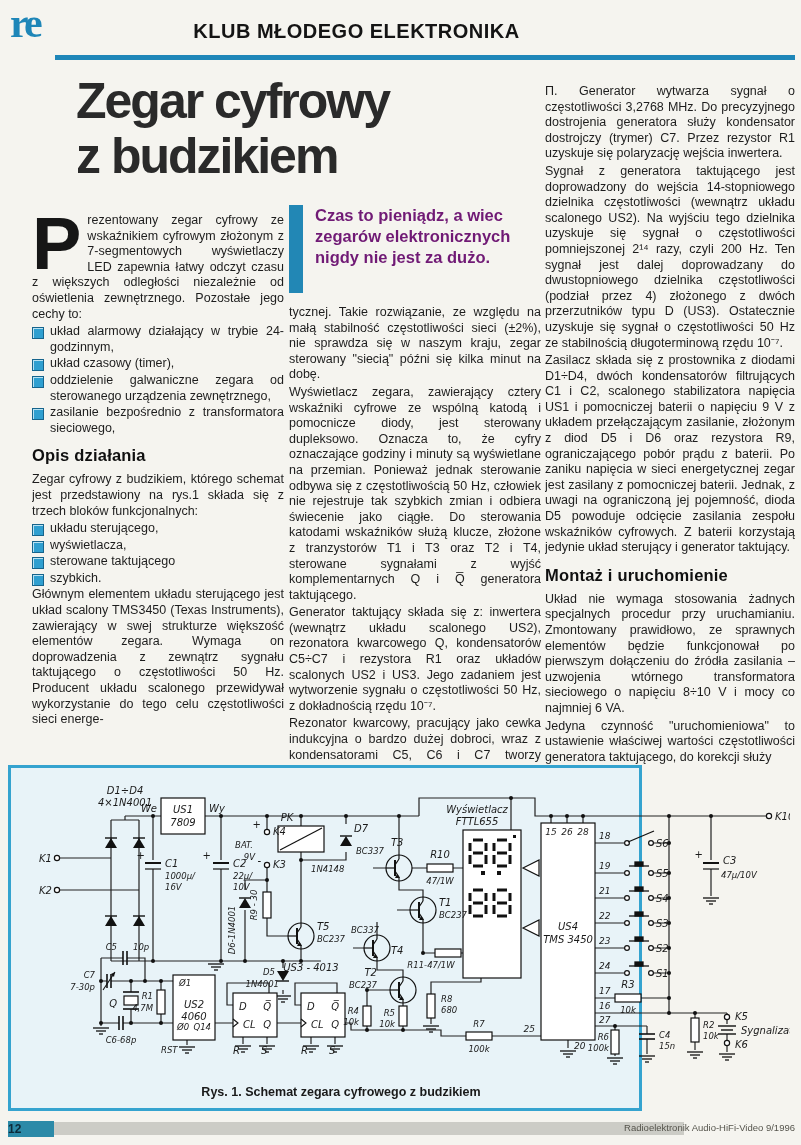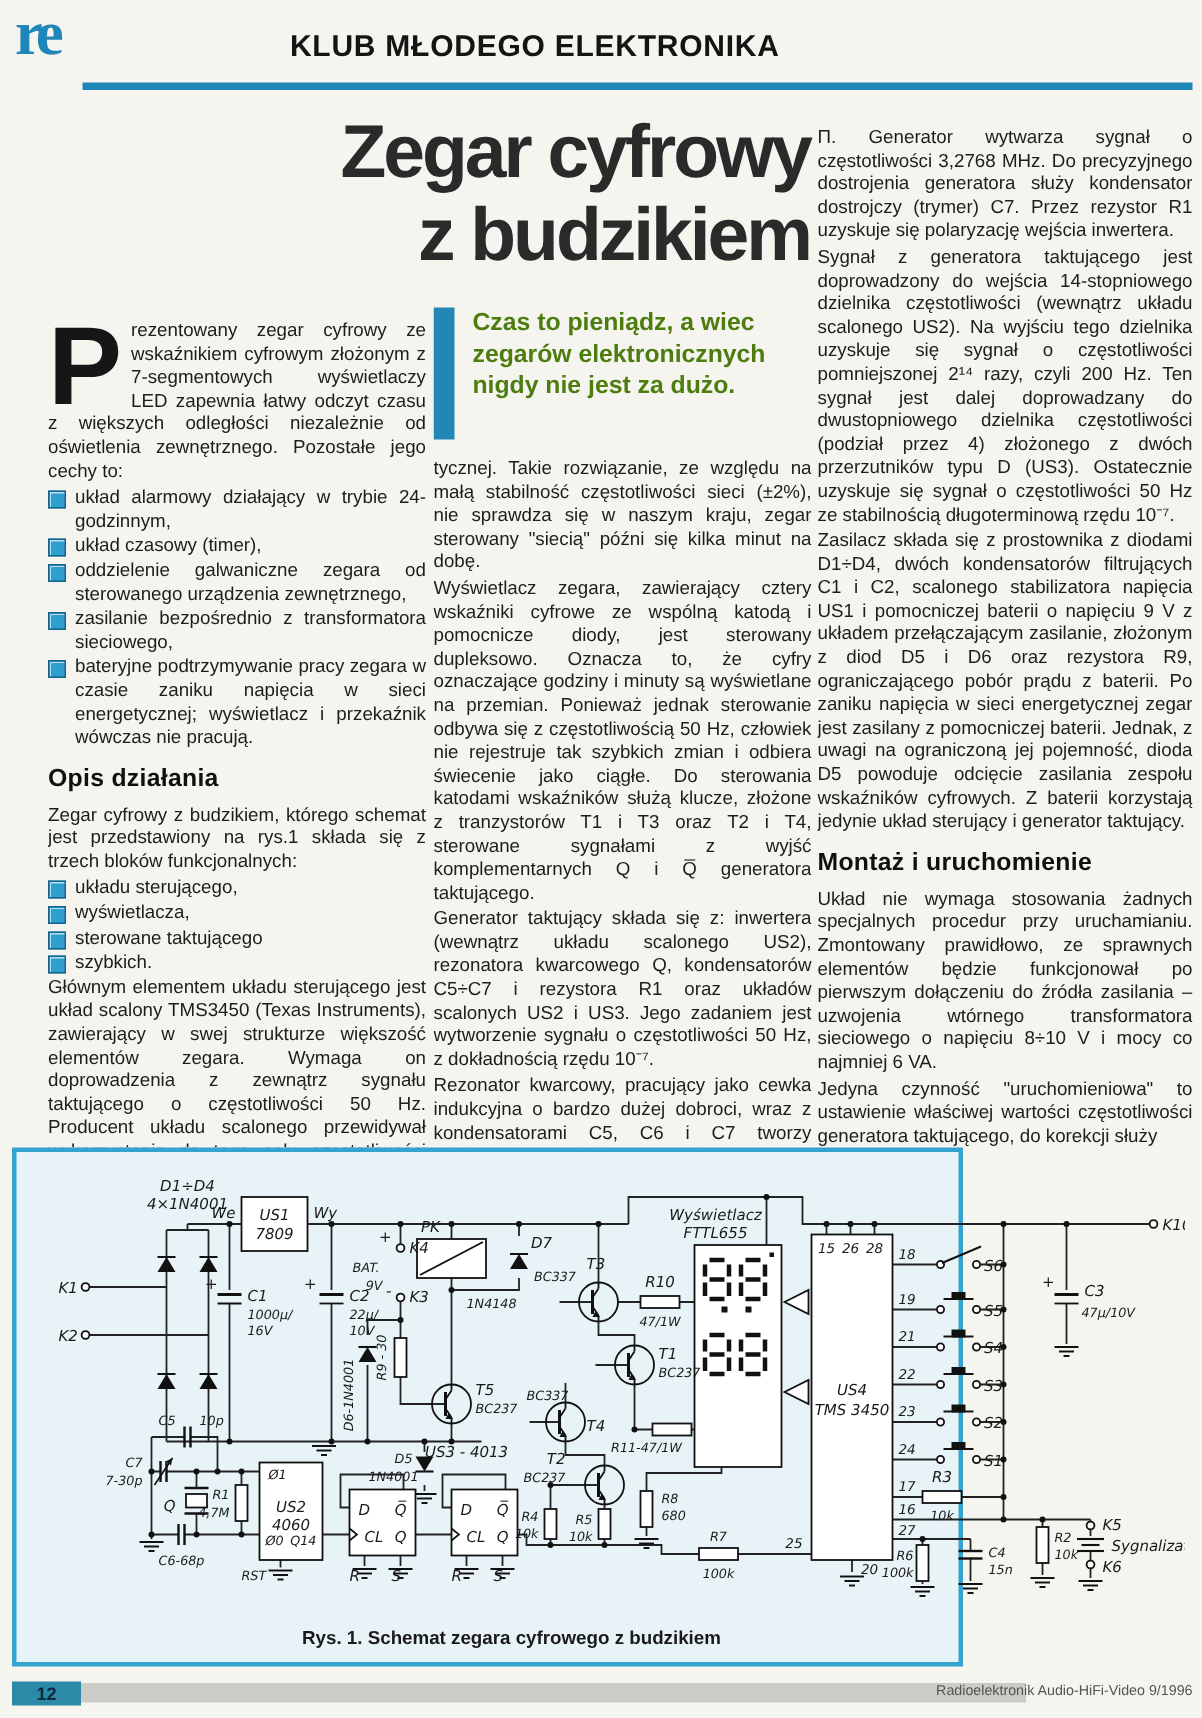--- a/index.html
+++ b/index.html
@@ -3,48 +3,48 @@
 <meta charset="utf-8">
 <style>
   html,body{margin:0;padding:0;}
   body{width:801px;height:1145px;position:relative;background:#f5f4ef;font-family:"Liberation Sans",sans-serif;color:#1d1d1d;overflow:hidden;}
   .abs{position:absolute;}
   
   #logo{left:10px;top:2px;font-family:"Liberation Serif",serif;font-weight:bold;font-size:42px;color:#1e86b8;letter-spacing:-4px;line-height:1;}
   #hdr-title{left:0;top:20px;width:713px;text-align:center;font-size:20px;font-weight:bold;letter-spacing:.5px;color:#141414;}
   #hdr-rule{left:55px;top:55px;width:740px;height:5px;background:#1e86b8;}
   
-  #art-title{left:58px;top:74px;width:482px;text-align:right;font-weight:bold;font-size:50px;line-height:55px;letter-spacing:-2px;color:#2a2a2a;}
+  #art-title{left:76px;top:74px;width:482px;font-weight:bold;font-size:50px;line-height:55px;letter-spacing:-2px;color:#2a2a2a;}
   
   .col{position:absolute;overflow:hidden;}
   #col1{left:32px;top:213px;width:252px;height:552px;}
   #col2{left:289px;top:201px;width:252px;height:564px;}
   #col3{left:545px;top:84px;width:250px;height:682px;}
   .col p{margin:0 0 2px 0;text-align:justify;font-size:12.5px;line-height:15.6px;}
   .dropcap{float:left;font-size:74px;line-height:58px;font-weight:bold;color:#161616;margin:2px 6px 0 0;}
   h3{margin:10px 0 7px 0;font-size:16.5px;font-weight:bold;color:#101010;letter-spacing:.2px;}
   .bullet{display:flex;margin:0 0 1px 0;}
   .chk{flex:none;width:10px;height:10px;margin:3px 6px 0 0;background:#2f9fd0;border:1px solid #16648c;box-shadow:inset 1px 1px 0 #b8e2f3;}
   .bullet span.bt{text-align:justify;font-size:12.5px;line-height:15.6px;}
   
   #quote{display:flex;margin:4px 0 12px 0;}
   #quote .bar{flex:none;width:14px;height:88px;background:#2287b5;margin-right:12px;}
-  #quote .qt{font-weight:bold;font-size:16.5px;line-height:21px;color:#4d7c0f;}
+  #quote .qt{font-weight:bold;font-size:16.5px;line-height:21px;color:#701a75;}
   
   #figure{left:8px;top:765px;width:634px;height:346px;background:#e8f3f8;border:3px solid #35a3cf;box-sizing:border-box;}
   #figure svg{display:block;}
   svg text{font-family:"DejaVu Sans",sans-serif;font-style:italic;font-size:10px;fill:#1a1a1a;}
   svg text.pin{font-size:9px;}
   svg text.sm{font-size:8.5px;}
   svg text.cap{font-style:normal;font-weight:bold;font-size:12.5px;font-family:"Liberation Sans",sans-serif;}
   .wire{stroke:#222;stroke-width:1.2;fill:none;}
   .cmp{fill:#fff;stroke:#111;stroke-width:1.2;}
   .blk{fill:#111;}
   
-  #pgbox{left:8px;top:1121px;width:46px;height:16px;background:#2c8aa8;text-align:center;font-weight:bold;font-size:12px;line-height:16px;color:#0c2b3a;}
+  #pgbox{left:8px;top:1121px;width:46px;height:16px;background:#2c8aa8;text-align:left;font-weight:bold;font-size:12px;line-height:16px;color:#0c2b3a;}
   #ftbar{left:54px;top:1122px;width:630px;height:13px;background:#ccccc6;}
   #ftcredit{top:1122px;right:6px;font-size:9.5px;color:#55544c;}
 </style>
 </head>
 <body>
 
 <div class="abs" id="logo">re</div>
 <div class="abs" id="hdr-title">KLUB MŁODEGO ELEKTRONIKA</div>
 <div class="abs" id="hdr-rule"></div>
 
@@ -63,24 +63,20 @@
       <span class="chk"></span>
       <span class="bt">układ czasowy (timer),</span>
     </div>
   <div class="bullet">
       <span class="chk"></span>
       <span class="bt">oddzielenie galwaniczne zegara od sterowanego urządzenia zewnętrznego,</span>
     </div>
   <div class="bullet">
       <span class="chk"></span>
       <span class="bt">zasilanie bezpośrednio z transformatora sieciowego,</span>
-    </div>
-  <div class="bullet">
-      <span class="chk"></span>
-      <span class="bt">bateryjne podtrzymywanie pracy zegara w czasie zaniku napięcia w sieci energetycznej; wyświetlacz i przekaźnik wówczas nie pracują.</span>
     </div>
   <h3>Opis działania</h3>
   <p>Zegar cyfrowy z budzikiem, którego schemat jest przedstawiony na rys.1 składa się z trzech bloków funkcjonalnych:</p>
   <div class="bullet">
       <span class="chk"></span>
       <span class="bt">układu sterującego,</span>
     </div>
   <div class="bullet">
       <span class="chk"></span>
       <span class="bt">wyświetlacza,</span>

